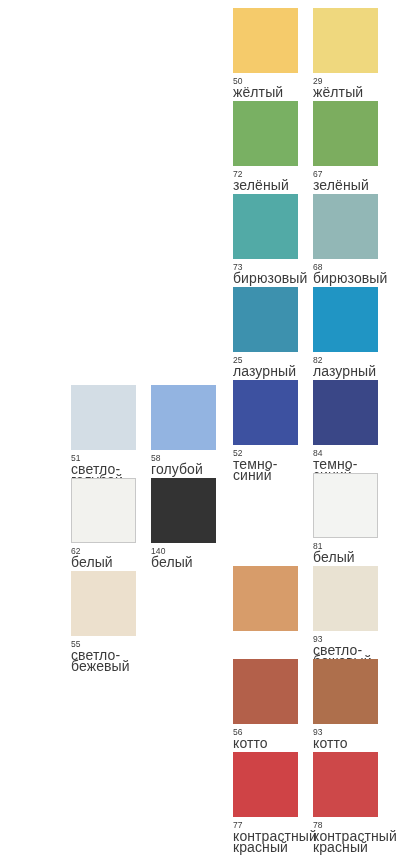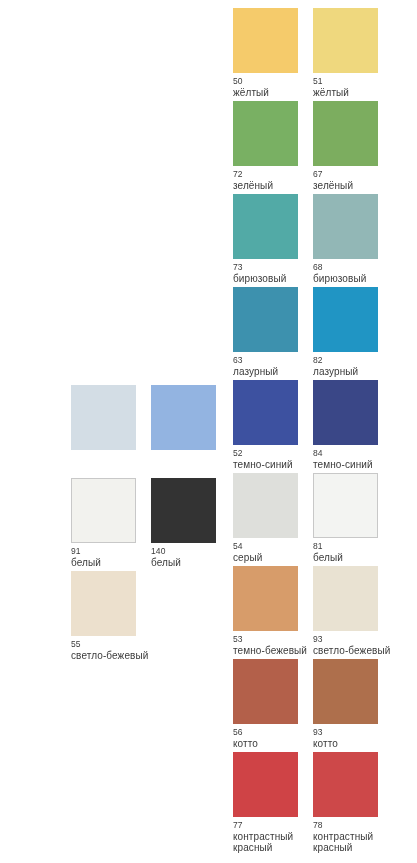--- a/index.html
+++ b/index.html
@@ -75,21 +75,21 @@
 
   .swatch-code {
     font-size: 8.5px;
     line-height: 11px;
     color: #3b3b3b;
     letter-spacing: 0.1px;
     white-space: nowrap;
   }
 
   .swatch-name {
-    font-size: 10px;
+    font-size: 14px;
     line-height: 11px;
     color: #3b3b3b;
     letter-spacing: 0.1px;
     width: 82px;
     word-spacing: 0px;
   }
 
   .swatch-cell.col-0 .swatch-meta,
   .swatch-cell.col-1 .swatch-meta { width: 84px; }
 </style>
@@ -103,21 +103,21 @@
         <div class="swatch-cell col-0">
           <div class="swatch-chip" style="background-color: rgb(245, 203, 107);"></div>
           <div class="swatch-meta">
             <div class="swatch-code">50</div>
             <div class="swatch-name">жёлтый</div>
           </div>
         </div>
         <div class="swatch-cell col-1">
           <div class="swatch-chip" style="background-color: rgb(239, 216, 126);"></div>
           <div class="swatch-meta">
-            <div class="swatch-code">51</div>
+            <div class="swatch-code">29</div>
             <div class="swatch-name">жёлтый</div>
           </div>
         </div>
       </div>
       <div class="swatch-row">
         <div class="swatch-cell col-0">
           <div class="swatch-chip" style="background-color: rgb(121, 176, 99);"></div>
           <div class="swatch-meta">
             <div class="swatch-code">72</div>
             <div class="swatch-name">зелёный</div>
@@ -144,21 +144,21 @@
           <div class="swatch-meta">
             <div class="swatch-code">68</div>
             <div class="swatch-name">бирюзовый</div>
           </div>
         </div>
       </div>
       <div class="swatch-row">
         <div class="swatch-cell col-0">
           <div class="swatch-chip" style="background-color: rgb(61, 145, 174);"></div>
           <div class="swatch-meta">
-            <div class="swatch-code">63</div>
+            <div class="swatch-code">25</div>
             <div class="swatch-name">лазурный</div>
           </div>
         </div>
         <div class="swatch-cell col-1">
           <div class="swatch-chip" style="background-color: rgb(32, 149, 196);"></div>
           <div class="swatch-meta">
             <div class="swatch-code">82</div>
             <div class="swatch-name">лазурный</div>
           </div>
         </div>
@@ -173,42 +173,31 @@
         </div>
         <div class="swatch-cell col-1">
           <div class="swatch-chip" style="background-color: rgb(58, 71, 135);"></div>
           <div class="swatch-meta">
             <div class="swatch-code">84</div>
             <div class="swatch-name">темно-синий</div>
           </div>
         </div>
       </div>
       <div class="swatch-row">
-        <div class="swatch-cell col-0">
-          <div class="swatch-chip" style="background-color: rgb(222, 223, 219);"></div>
-          <div class="swatch-meta">
-            <div class="swatch-code">54</div>
-            <div class="swatch-name">серый</div>
-          </div>
-        </div>
         <div class="swatch-cell col-1">
           <div class="swatch-chip bordered" style="background-color: rgb(243, 244, 242);"></div>
           <div class="swatch-meta">
             <div class="swatch-code">81</div>
             <div class="swatch-name">белый</div>
           </div>
         </div>
       </div>
       <div class="swatch-row">
         <div class="swatch-cell col-0">
           <div class="swatch-chip" style="background-color: rgb(215, 156, 106);"></div>
-          <div class="swatch-meta">
-            <div class="swatch-code">53</div>
-            <div class="swatch-name">темно-бежевый</div>
-          </div>
         </div>
         <div class="swatch-cell col-1">
           <div class="swatch-chip" style="background-color: rgb(233, 226, 210);"></div>
           <div class="swatch-meta">
             <div class="swatch-code">93</div>
             <div class="swatch-name">светло-бежевый</div>
           </div>
         </div>
       </div>
       <div class="swatch-row">
@@ -242,30 +231,38 @@
             <div class="swatch-name">контрастный красный</div>
           </div>
         </div>
       </div>
     </div>
 
   <div class="swatch-block" id="block-secondary">
       <div class="swatch-row">
         <div class="swatch-cell col-0">
           <div class="swatch-chip" style="background-color: rgb(211, 221, 229);"></div>
+          <div class="swatch-meta">
+            <div class="swatch-code">51</div>
+            <div class="swatch-name">светло-голубой</div>
+          </div>
         </div>
         <div class="swatch-cell col-1">
           <div class="swatch-chip" style="background-color: rgb(147, 180, 225);"></div>
+          <div class="swatch-meta">
+            <div class="swatch-code">58</div>
+            <div class="swatch-name">голубой</div>
+          </div>
         </div>
       </div>
       <div class="swatch-row">
         <div class="swatch-cell col-0">
           <div class="swatch-chip bordered" style="background-color: rgb(242, 242, 238);"></div>
           <div class="swatch-meta">
-            <div class="swatch-code">91</div>
+            <div class="swatch-code">62</div>
             <div class="swatch-name">белый</div>
           </div>
         </div>
         <div class="swatch-cell col-1">
           <div class="swatch-chip" style="background-color: rgb(51, 51, 51);"></div>
           <div class="swatch-meta">
             <div class="swatch-code">140</div>
             <div class="swatch-name">белый</div>
           </div>
         </div>

